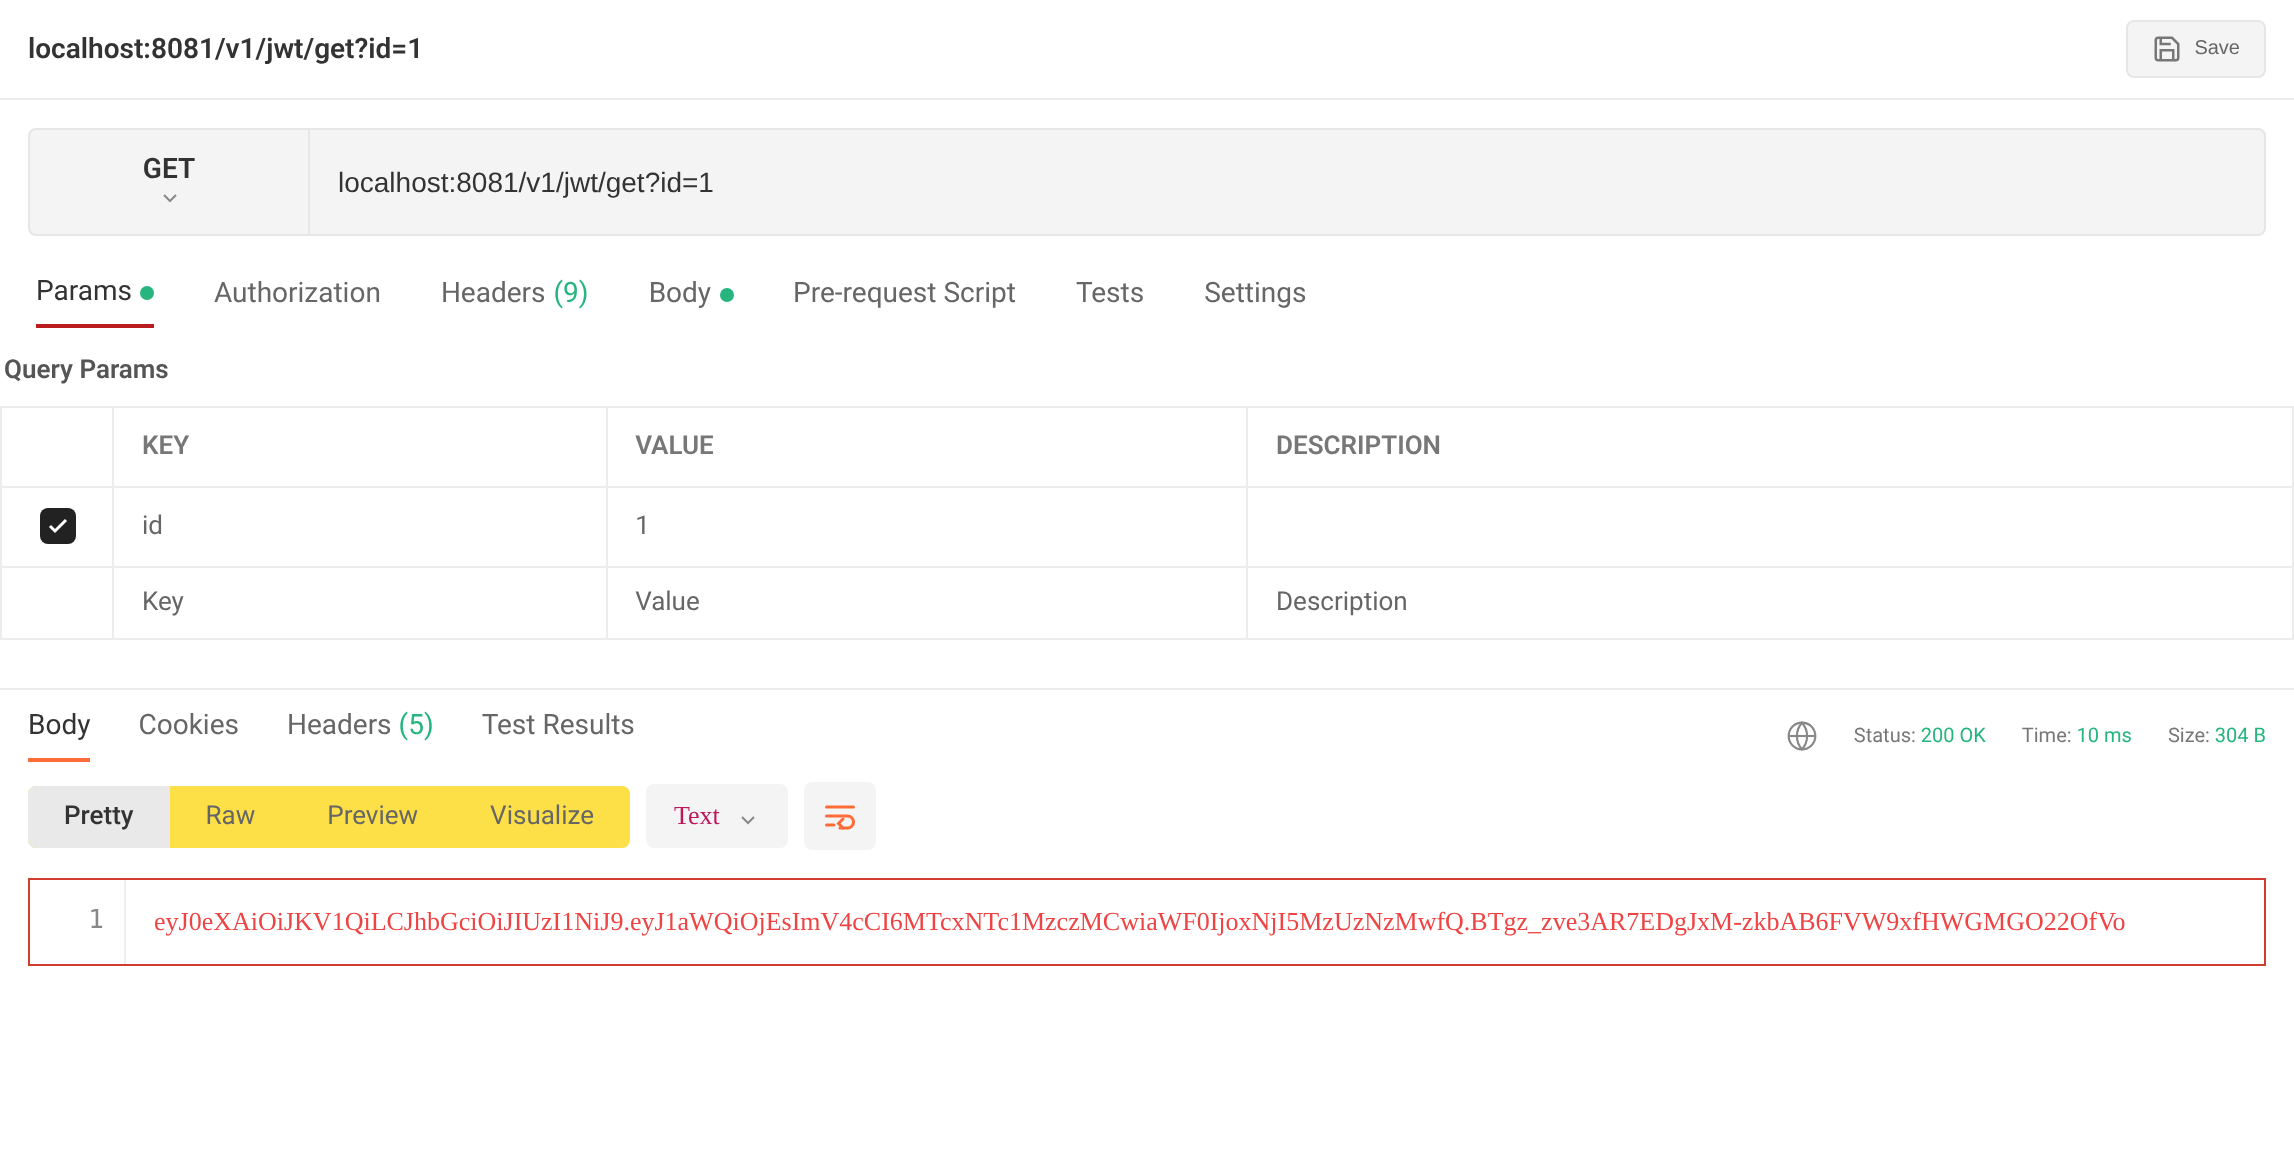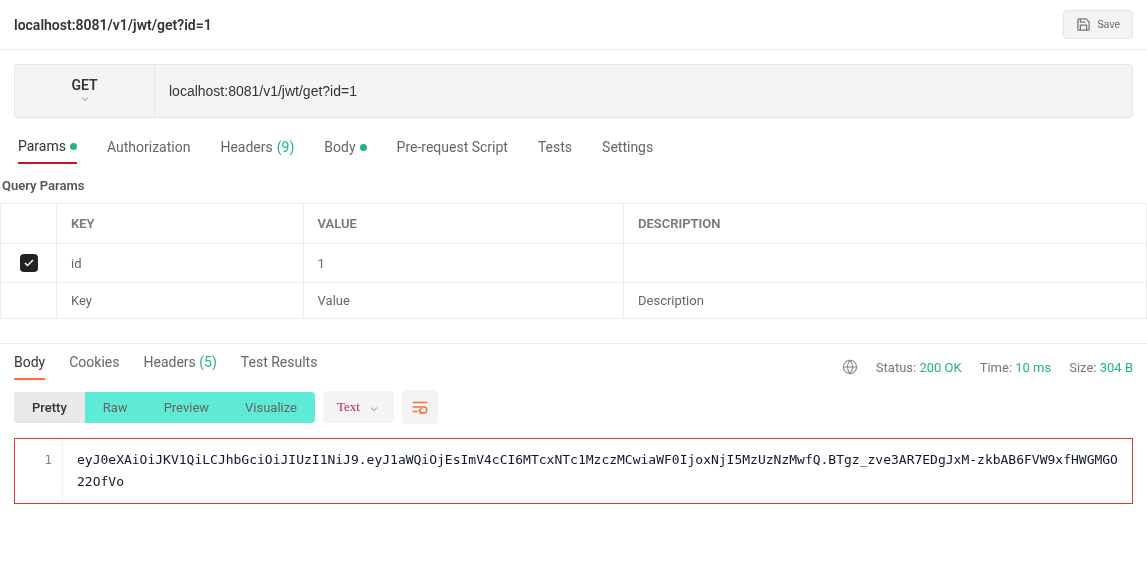--- a/index.html
+++ b/index.html
@@ -147,32 +147,32 @@
   }
   .resp-tab.active {
     color: #333;
     border-bottom: 2px solid #ff6c37;
   }
   .resp-meta {
     display: flex;
     align-items: center;
     gap: 18px;
     color: #777;
-    font-size: 13px;
+    font-size: 10px;
   }
   .green { color: #26b47f; }
   .view-row {
     display: flex;
     align-items: center;
     gap: 8px;
     padding: 10px 14px;
   }
   .seg-group {
     display: flex;
-    background: #5eead4;
+    background: #fde047;
     border-radius: 4px;
     overflow: hidden;
   }
   .seg {
     padding: 8px 18px;
     cursor: pointer;
     color: #666;
     font-size: 13px;
   }
   .seg.active {
@@ -209,23 +209,24 @@
     width: 48px;
     text-align: right;
     padding: 10px 10px;
     color: #888;
     border-right: 1px solid #eee;
     user-select: none;
   }
   .code {
     flex: 1;
     padding: 10px 14px;
-    color: #0f172a;
+    color: #ef4444;
     white-space: pre-wrap;
     word-break: break-all;
+    font-family: Liberation Serif, serif;
   }
   .chev {
     display:inline-block;
   }
   svg { display:block; }
 </style>
 </head>
 <body>
 
 <div class="top-bar">

